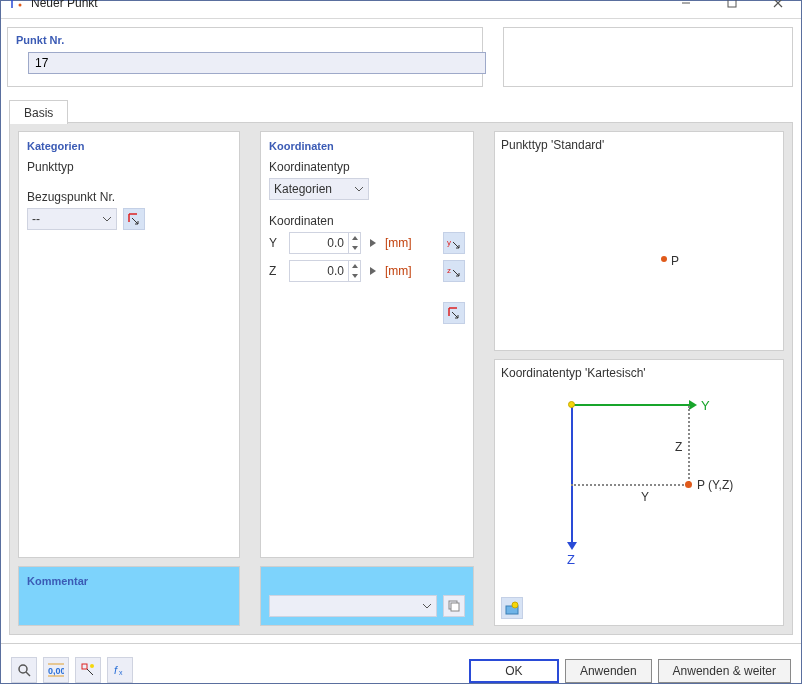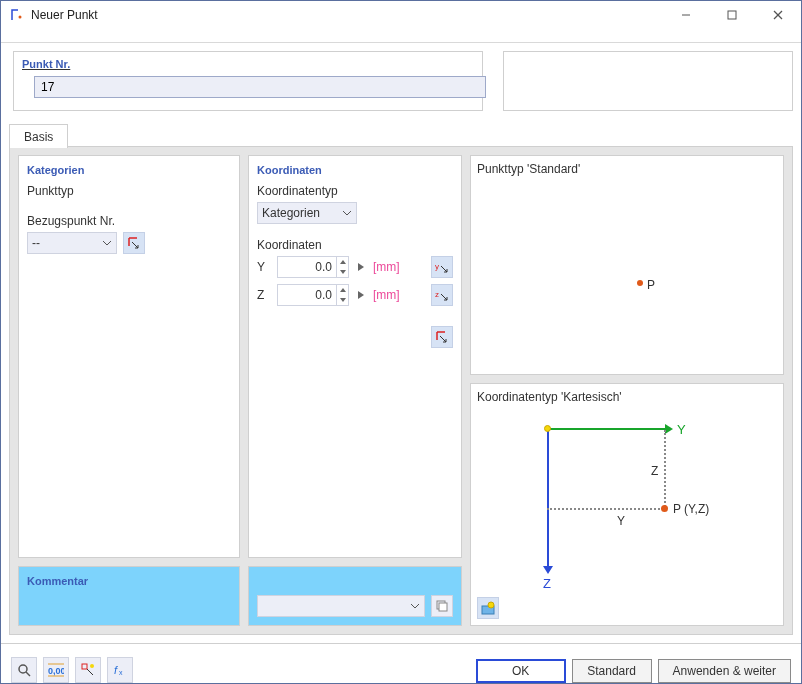--- a/index.html
+++ b/index.html
@@ -1,44 +1,44 @@
 <!DOCTYPE html>
 <html><head>
 <meta charset="utf-8">
 <style>
   * { box-sizing: border-box; }
   html, body { margin:0; padding:0; font-family: "Segoe UI", Tahoma, Arial, sans-serif; font-size:12px; color:#333; background:#fff; }
   .window { width:802px; height:684px; border:1px solid #5a6f9e; position:relative; background:#fff; display:flex; flex-direction:column; }
-  .titlebar { height:42px; display:flex; align-items:center; padding:0 0 14px 8px; border-bottom:1px solid #d9d9d9; }
+  .titlebar { height:18px; display:flex; align-items:center; padding:0 0 14px 8px; border-bottom:1px solid #d9d9d9; }
   .titlebar .app-icon { width:16px; height:16px; margin-right:6px; display:flex; align-items:center; justify-content:center;}
   .titlebar .title { flex:1; font-size:12px; color:#222; }
   .win-btn { width:46px; height:30px; display:flex; align-items:center; justify-content:center; color:#555; }
   .win-btn svg { pointer-events:none; }
 
   .content { flex:1; display:flex; flex-direction:column; }
 
-  .upper-row { display:flex; gap:20px; padding:8px 8px 4px 12px;text-decoration:underline; }
+  .upper-row { display:flex; gap:20px; padding:8px 8px 4px 6px; }
   .panel-group { border:1px solid #cfcfcf; background:#fff; padding:6px 8px; }
   .panel-title { color:#3b5bb5; font-weight:600; font-size:11px; margin-bottom:6px; }
   .punktnr-box { flex:1; height:60px; }
   .punktnr-box input {
     width:100%; height:22px; border:1px solid #9ea9c9; background:#eceef7;
     padding:0 6px; font-size:12px; outline:none;margin-left:12px;
   }
   .blank-right { width:290px; height:60px; border:1px solid #cfcfcf; background:#fff; }
 
   .tabs-strip { height:32px; padding:0 8px; display:flex; align-items:flex-end; }
   .tab {
     height:24px; padding:0 14px; display:flex; align-items:center;
     border:1px solid #cfcfcf; border-bottom:none; background:#fff; font-size:12px;
     position:relative; top:1px;
   }
   .tabs-fill { flex:1; border-bottom:1px solid #cfcfcf; height:24px; }
 
-  .body-area { flex:1; background:#e5e5e5; margin:0 8px 8px 8px; border:1px solid #cfcfcf; border-top:none; padding:8px; display:flex; gap:8px; }
+  .body-area { flex:1; background:#e5e5e5; margin:0 8px 8px 8px; border:1px solid #cfcfcf; border-top:none; padding:8px; display:flex; gap:20px; }
   .col-left { width:222px; display:flex; flex-direction:column; gap:8px; }
   .col-mid  { width:214px; display:flex; flex-direction:column; gap:8px; }
   .col-right{ flex:1; display:flex; flex-direction:column; gap:8px; }
 
   .white-box { background:#fff; border:1px solid #cfcfcf; padding:8px; }
   .white-box .section-h { color:#3b5bb5; font-weight:600; font-size:11px; margin-bottom:8px; }
   .flex-fill { flex:1; }
 
   .form-label { font-size:12px; color:#333; margin-bottom:4px; display:block;}
   .select {
@@ -58,21 +58,21 @@
   .coord-row { display:flex; align-items:center; gap:6px; margin-bottom:6px; }
   .coord-row .ax { width:14px; text-align:left;}
   .num-input {
     width:72px; height:22px; border:1px solid #cfd3e0; background:#fff;
     display:flex; align-items:center;
   }
   .num-input .val { flex:1; text-align:right; padding-right:4px; }
   .spinner { width:12px; display:flex; flex-direction:column; border-left:1px solid #cfd3e0;}
   .spinner div { height:10px; display:flex; align-items:center; justify-content:center; }
   .coord-row .tri { width:12px; display:flex; align-items:center; justify-content:center;}
-  .unit { font-size:12px; color:#ec4899; width:32px; }
+  .unit { font-size:12px; color:#c2410c; width:32px; }
   .coord-row .spacer { flex:1; }
   
   .kommentar-box { background:#7dd3fc; border:1px solid #cfcfcf; padding:8px; }
   .kommentar-row { display:flex; gap:6px; align-items:center; }
   .komm-input {
     flex:1; height:22px; border:1px solid #cfd3e0; background:#eceef7;
     display:flex; align-items:center; padding:0 4px;
   }
   .komm-input .chev { margin-left:auto; }
   .small-ico { width:22px; height:22px; border:1px solid #cfd3e0; background:#eceef7; display:flex; align-items:center; justify-content:center; }
@@ -377,17 +377,17 @@
         </svg>
     </div>
     <div class="tool">
       <svg width="14" height="14">
           <text x="1" y="11" font-size="11" font-style="italic" fill="#2a6fd7">f</text>
           <text x="6" y="12" font-size="7" fill="#2a6fd7">x</text>
         </svg>
     </div>
     <div class="spacer"></div>
     <div class="btn primary">OK</div>
-    <div class="btn">Standard</div>
+    <div class="btn">Anwenden</div>
     <div class="btn wide">Anwenden &amp; weiter</div>
   </div>
 
 </div>
 
 </body></html>

